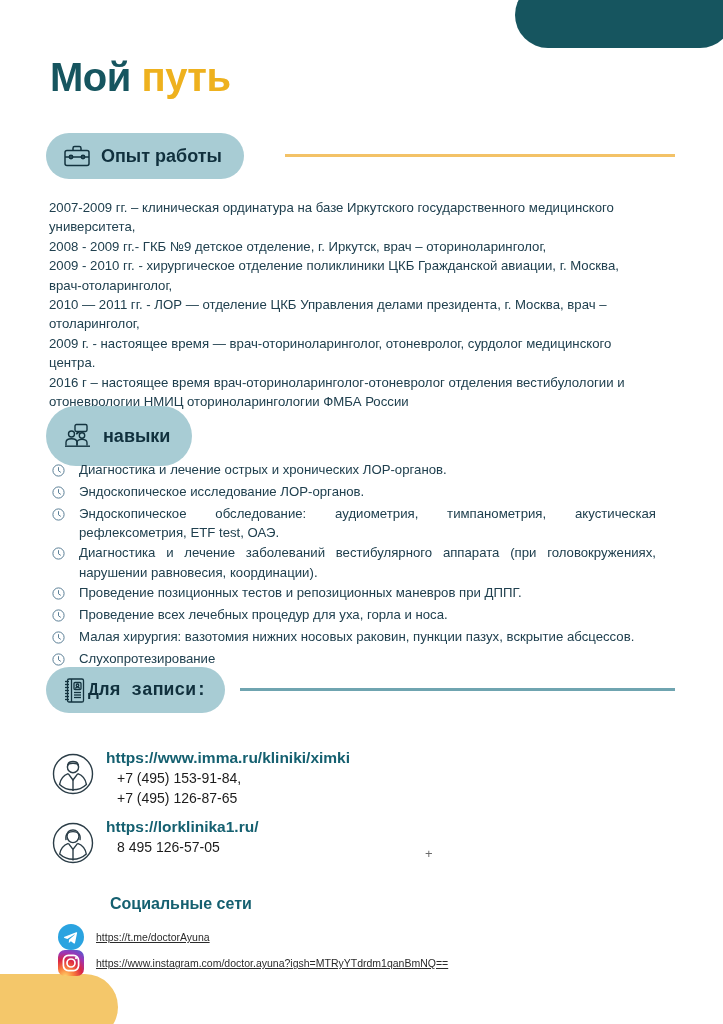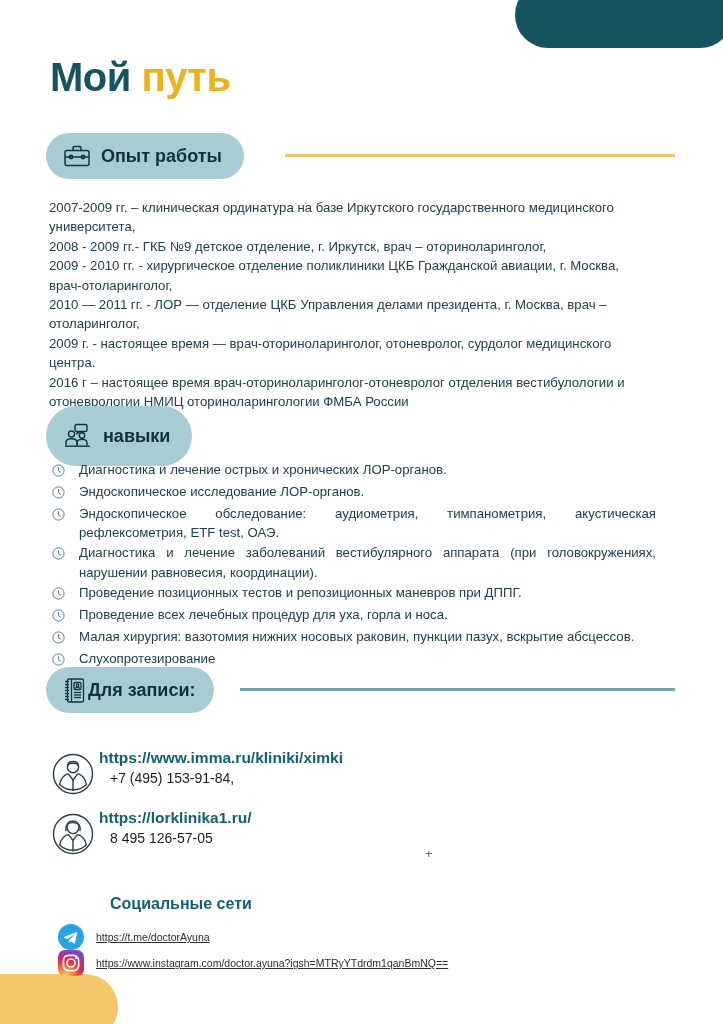--- a/index.html
+++ b/index.html
@@ -46,21 +46,21 @@
     gap:11px;
   }
   .badge .badge-label{
     font-size:18px; font-weight:bold; color:#10303d;
     white-space:nowrap;
   }
   .badge svg{ display:block; }
 
   #badge-exp   { left:46px; top:133px; height:46px; }
   #badge-skill { left:46px; top:406px; height:60px; }
-  #badge-book  { left:46px; top:667px; height:46px; padding:0 18px 0 16px; gap:2px; }
+  #badge-book  { left:46px; top:667px; height:46px; padding:0 18px 0 16px; gap:2px;font-family:Liberation Mono, monospace; }
 
   
   .rule-gold{
     position:absolute; left:285px; top:154px;
     width:390px; height:3px; background:#f3c267;
   }
   .rule-teal{
     position:absolute; left:240px; top:688px;
     width:435px; height:3px; background:#6fa4b0;
   }
@@ -82,21 +82,21 @@
   }
   .skill-bullet{ flex:0 0 17px; padding-top:3px; }
   .skill-text{
     font-size:13.2px; line-height:19.2px; color:#20404f;
     text-align:justify; flex:1;
   }
   .skill-text.nojust{ text-align:left; }
 
   
   .contacts{ position:absolute; left:52px; top:745px; width:620px; }
-  .contact-block{ display:flex; align-items:flex-start; gap:5px; margin-bottom:6px; }
+  .contact-block{ display:flex; align-items:flex-start; gap:12px; margin-bottom:6px; }
   .contact-avatar{ flex:0 0 42px; padding-top:8px; }
   .contact-body{ flex:1; padding-top:2px; }
   .contact-link{
     font-size:15.5px; font-weight:bold; color:#156070;
     line-height:21px; display:block;
   }
   .contact-phone{
     font-size:14px; color:#1c1c1c; line-height:20px;
     padding-left:11px;
   }
@@ -282,20 +282,21 @@
         <path d="M21 8.5c-3.4 0-5.6 2.2-5.6 5.4 0 3.3 2.5 5.9 5.6 5.9s5.6-2.6 5.6-5.9c0-3.2-2.2-5.4-5.6-5.4z"></path>
         <path d="M15.6 13.2c0-2 2.3-3 5.4-3s5.4 1 5.4 3"></path>
         <path d="M16.2 20.6C11.6 22.3 8.4 26.2 7.6 31.4a19.4 19.4 0 0026.8 0c-.8-5.2-4-9.1-8.6-10.8"></path>
         <path d="M16.2 20.6L21 27l4.8-6.4"></path>
         <path d="M21 27v11"></path>
       </svg>
     </span>
     <div class="contact-body">
       <a class="contact-link">https://www.imma.ru/kliniki/ximki</a>
       <div class="contact-phone">+7 (495) 153-91-84,</div>
+      <div class="contact-phone">+7 (495) 126-87-65</div>
     </div>
   </div>
 
   <div class="contact-block" style="">
     <span class="contact-avatar">
       <svg width="42" height="42" viewBox="0 0 42 42" fill="none" stroke="#2b3d47" stroke-width="1.4">
         <circle cx="21" cy="21" r="19.5"></circle>
         <path d="M21 8c-3.6 0-6 2.4-6 6.1 0 3.7 2.7 6.5 6 6.5s6-2.8 6-6.5C27 10.4 24.6 8 21 8z"></path>
         <path d="M15.2 13.6c0-2.4 2.5-4 5.8-4s5.8 1.6 5.8 4"></path>
         <path d="M15.4 11.5c-1.3 1.2-1.8 3.6-1.4 6.6M26.6 11.5c1.3 1.2 1.8 3.6 1.4 6.6"></path>

